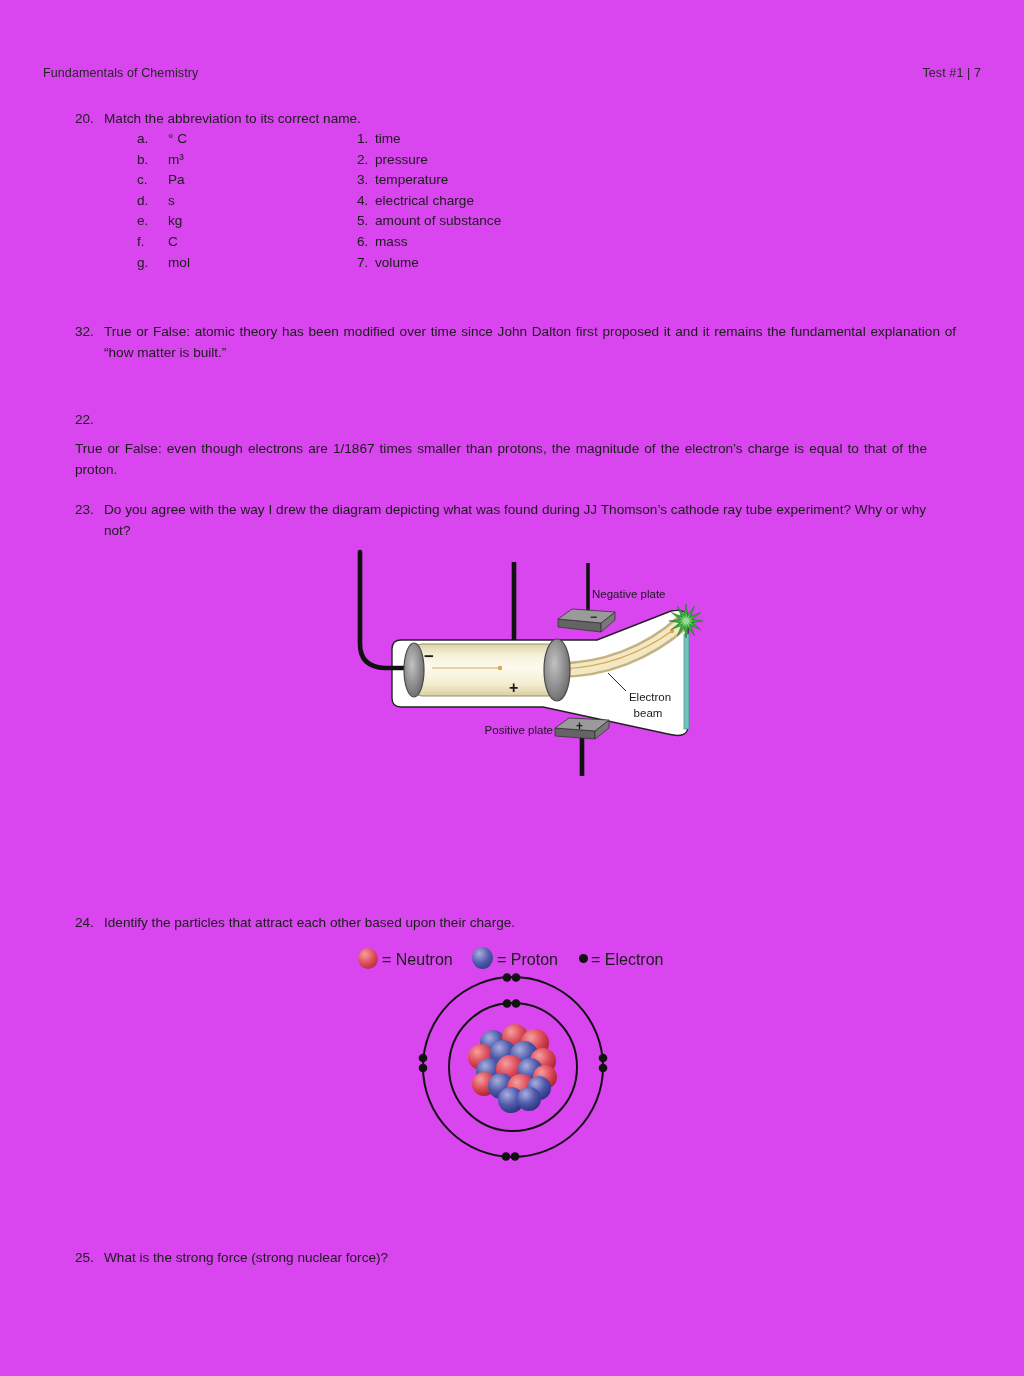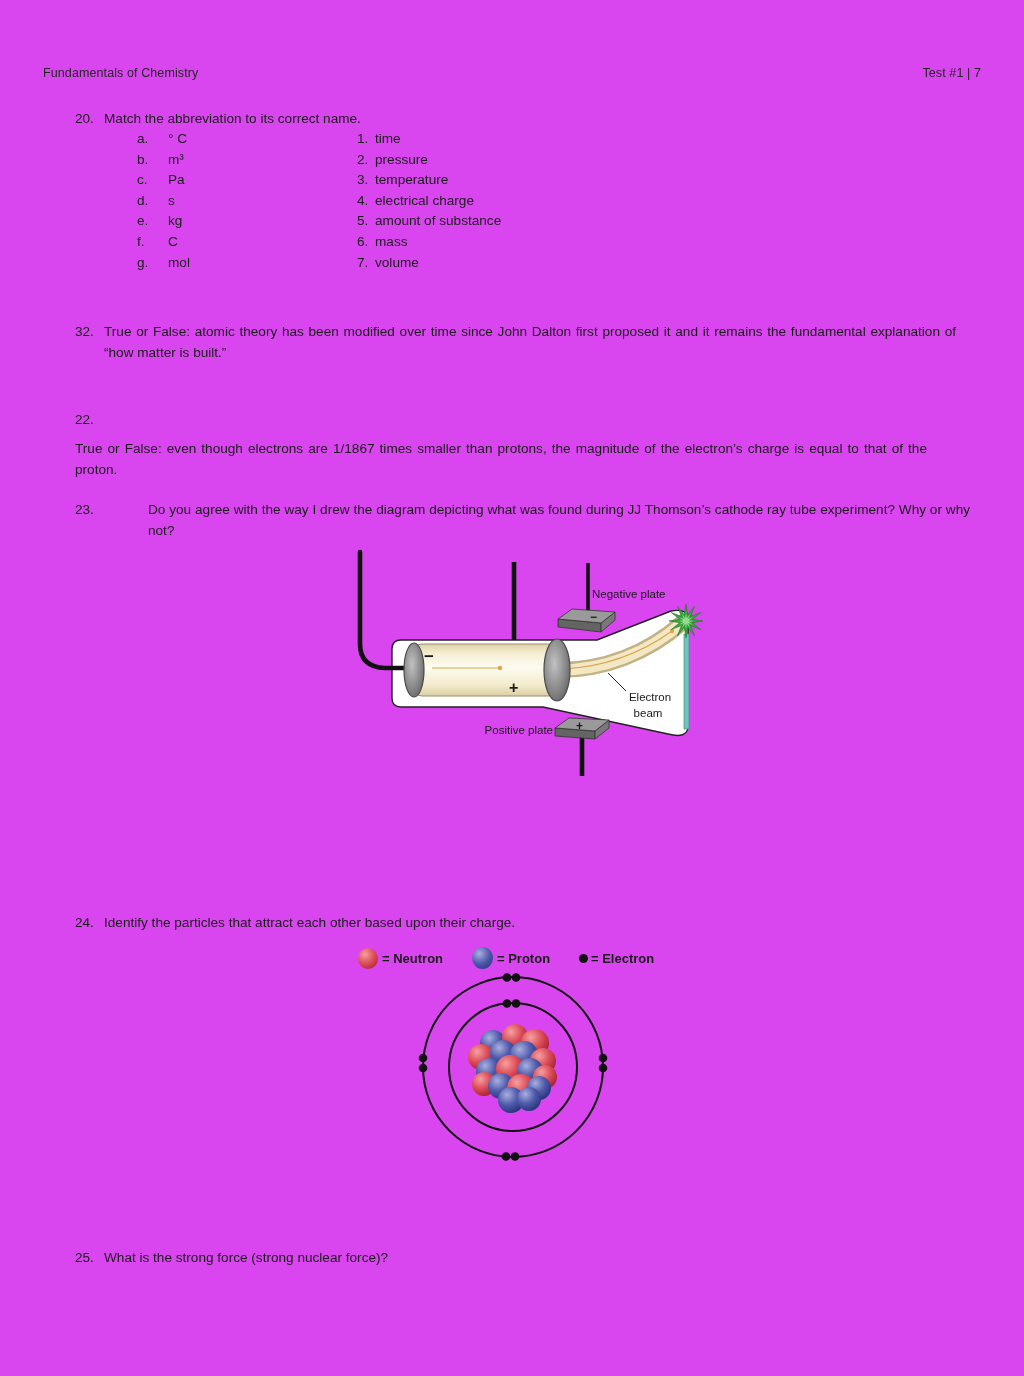--- a/index.html
+++ b/index.html
@@ -13,21 +13,21 @@
   .qtext{text-align:justify;}
   .qtext.nojust{text-align:center;}
   .mcol{position:absolute;font-size:13.6px;line-height:20.6px;}
   .mrow{display:flex;}
   .ml{flex:0 0 31px;width:31px;}
   .mn{flex:0 0 18px;width:18px;}
   .legend-sphere{position:absolute;border-radius:50%;}
   .sph-red{background:radial-gradient(circle at 35% 30%, #f4a0a0, #dd4b58 48%, #9c1b2a);}
   .sph-blue{background:radial-gradient(circle at 35% 30%, #a9afdd, #4f5aac 48%, #242c74);}
   .sph-black{background:#111;}
-  .legend-label{position:absolute;font-size:13px;font-weight:bold;}
+  .legend-label{position:absolute;font-size:16px;}
   svg text{font-family:"Liberation Sans",sans-serif;fill:#1a1a1a;}
 </style>
 </head>
 <body>
 
 <div class="page">
 
   <div class="hdr hdr-left">Fundamentals of Chemistry</div>
   <div class="hdr hdr-right">Test #1 | 7</div>
 
@@ -103,21 +103,21 @@
     <span class="qtext" style="width:852px;">True or False: atomic theory has been modified over time since John Dalton first proposed it and it remains the fundamental explanation of “how matter is built.”</span>
   </div>
 
   <div class="q" style="left:75px;top:409px;flex-direction:column;">
     <span class="qnum">22.</span>
     <span class="qtext" style="width:852px;">True or False: even though electrons are 1/1867 times smaller than protons, the magnitude of the electron’s charge is equal to that of the proton.</span>
   </div>
 
   <div class="q" style="left:75px;top:499px;">
     <span class="qnum">23.</span>
-    <span class="qtext" style="width:822px;margin-left:44px;">Do you agree with the way I drew the diagram depicting what was found during JJ Thomson’s cathode ray tube experiment? Why or why not?</span>
+    <span class="qtext" style="width:822px;">Do you agree with the way I drew the diagram depicting what was found during JJ Thomson’s cathode ray tube experiment? Why or why not?</span>
   </div>
 
   <svg viewBox="0 0 370 240" style="position:absolute;left:335px;top:548px;width:370px;height:240px;">
     <defs>
       <linearGradient id="cylGrad" x1="0" y1="0" x2="0" y2="1">
         <stop offset="0" stop-color="#ddd3a8"></stop>
         <stop offset="0.2" stop-color="#f6f0d6"></stop>
         <stop offset="0.45" stop-color="#fdfbf0"></stop>
         <stop offset="0.78" stop-color="#f3ecce"></stop>
         <stop offset="1" stop-color="#d9cfa4"></stop>

